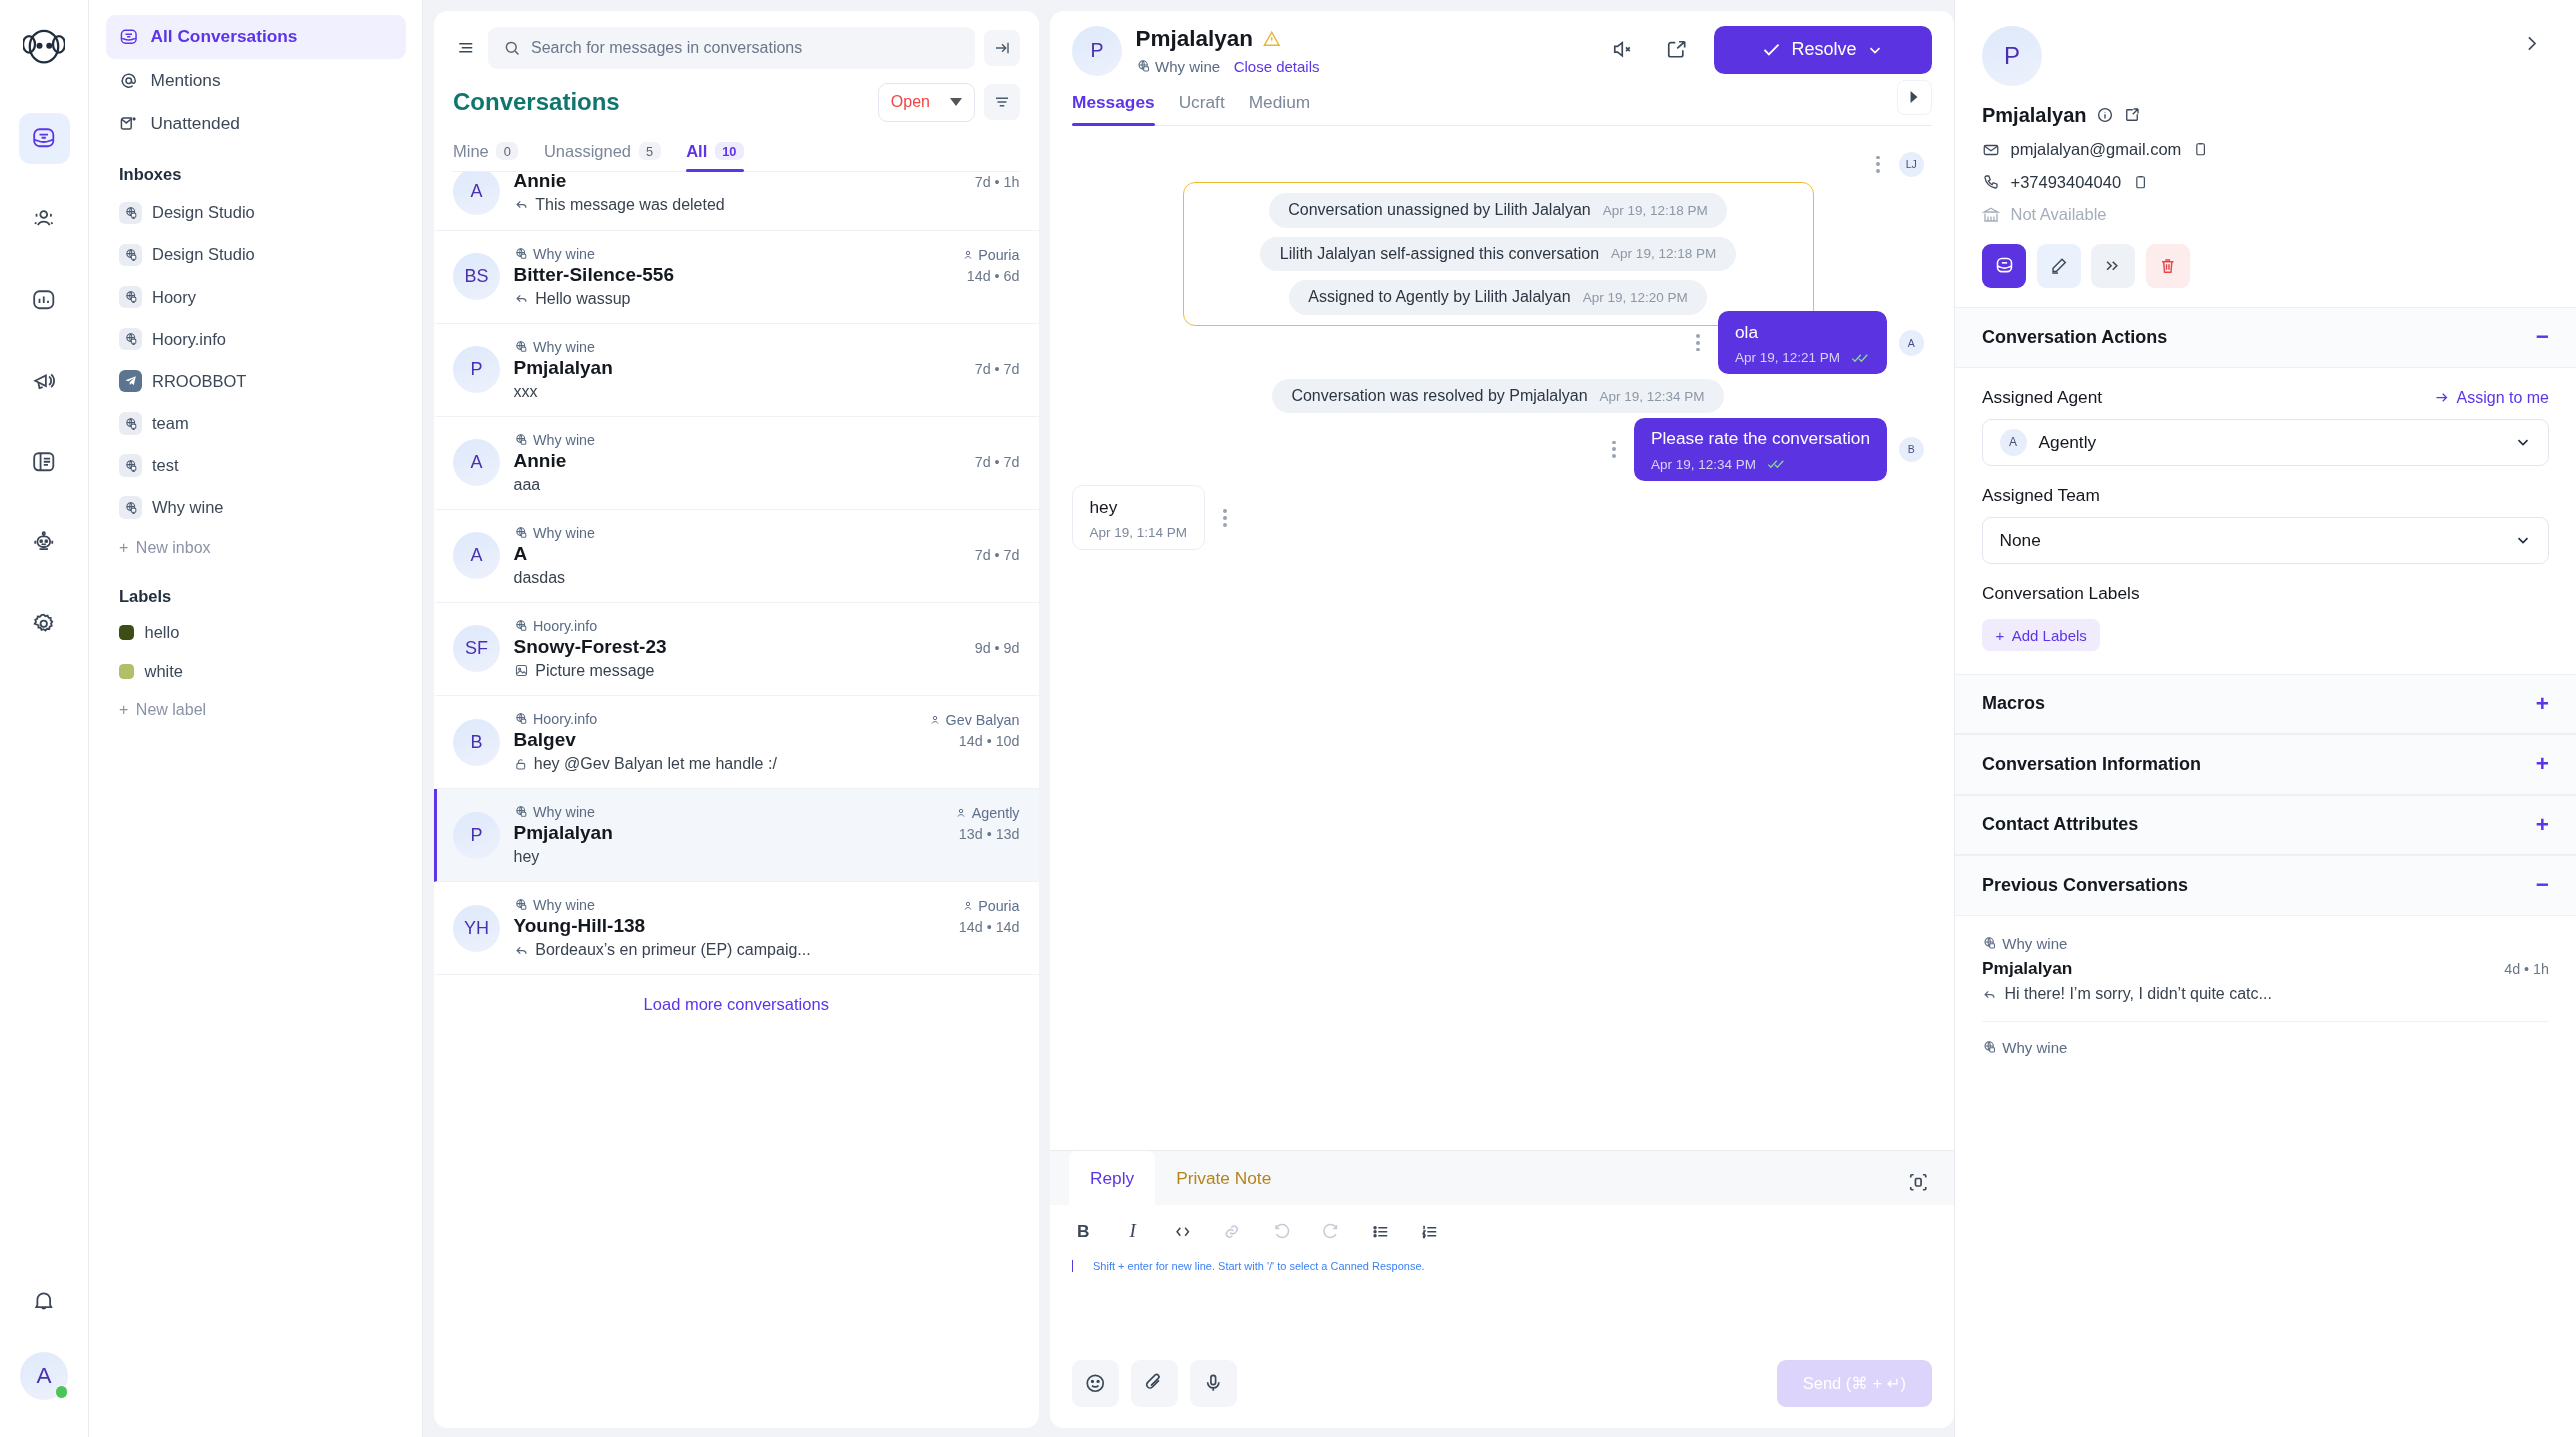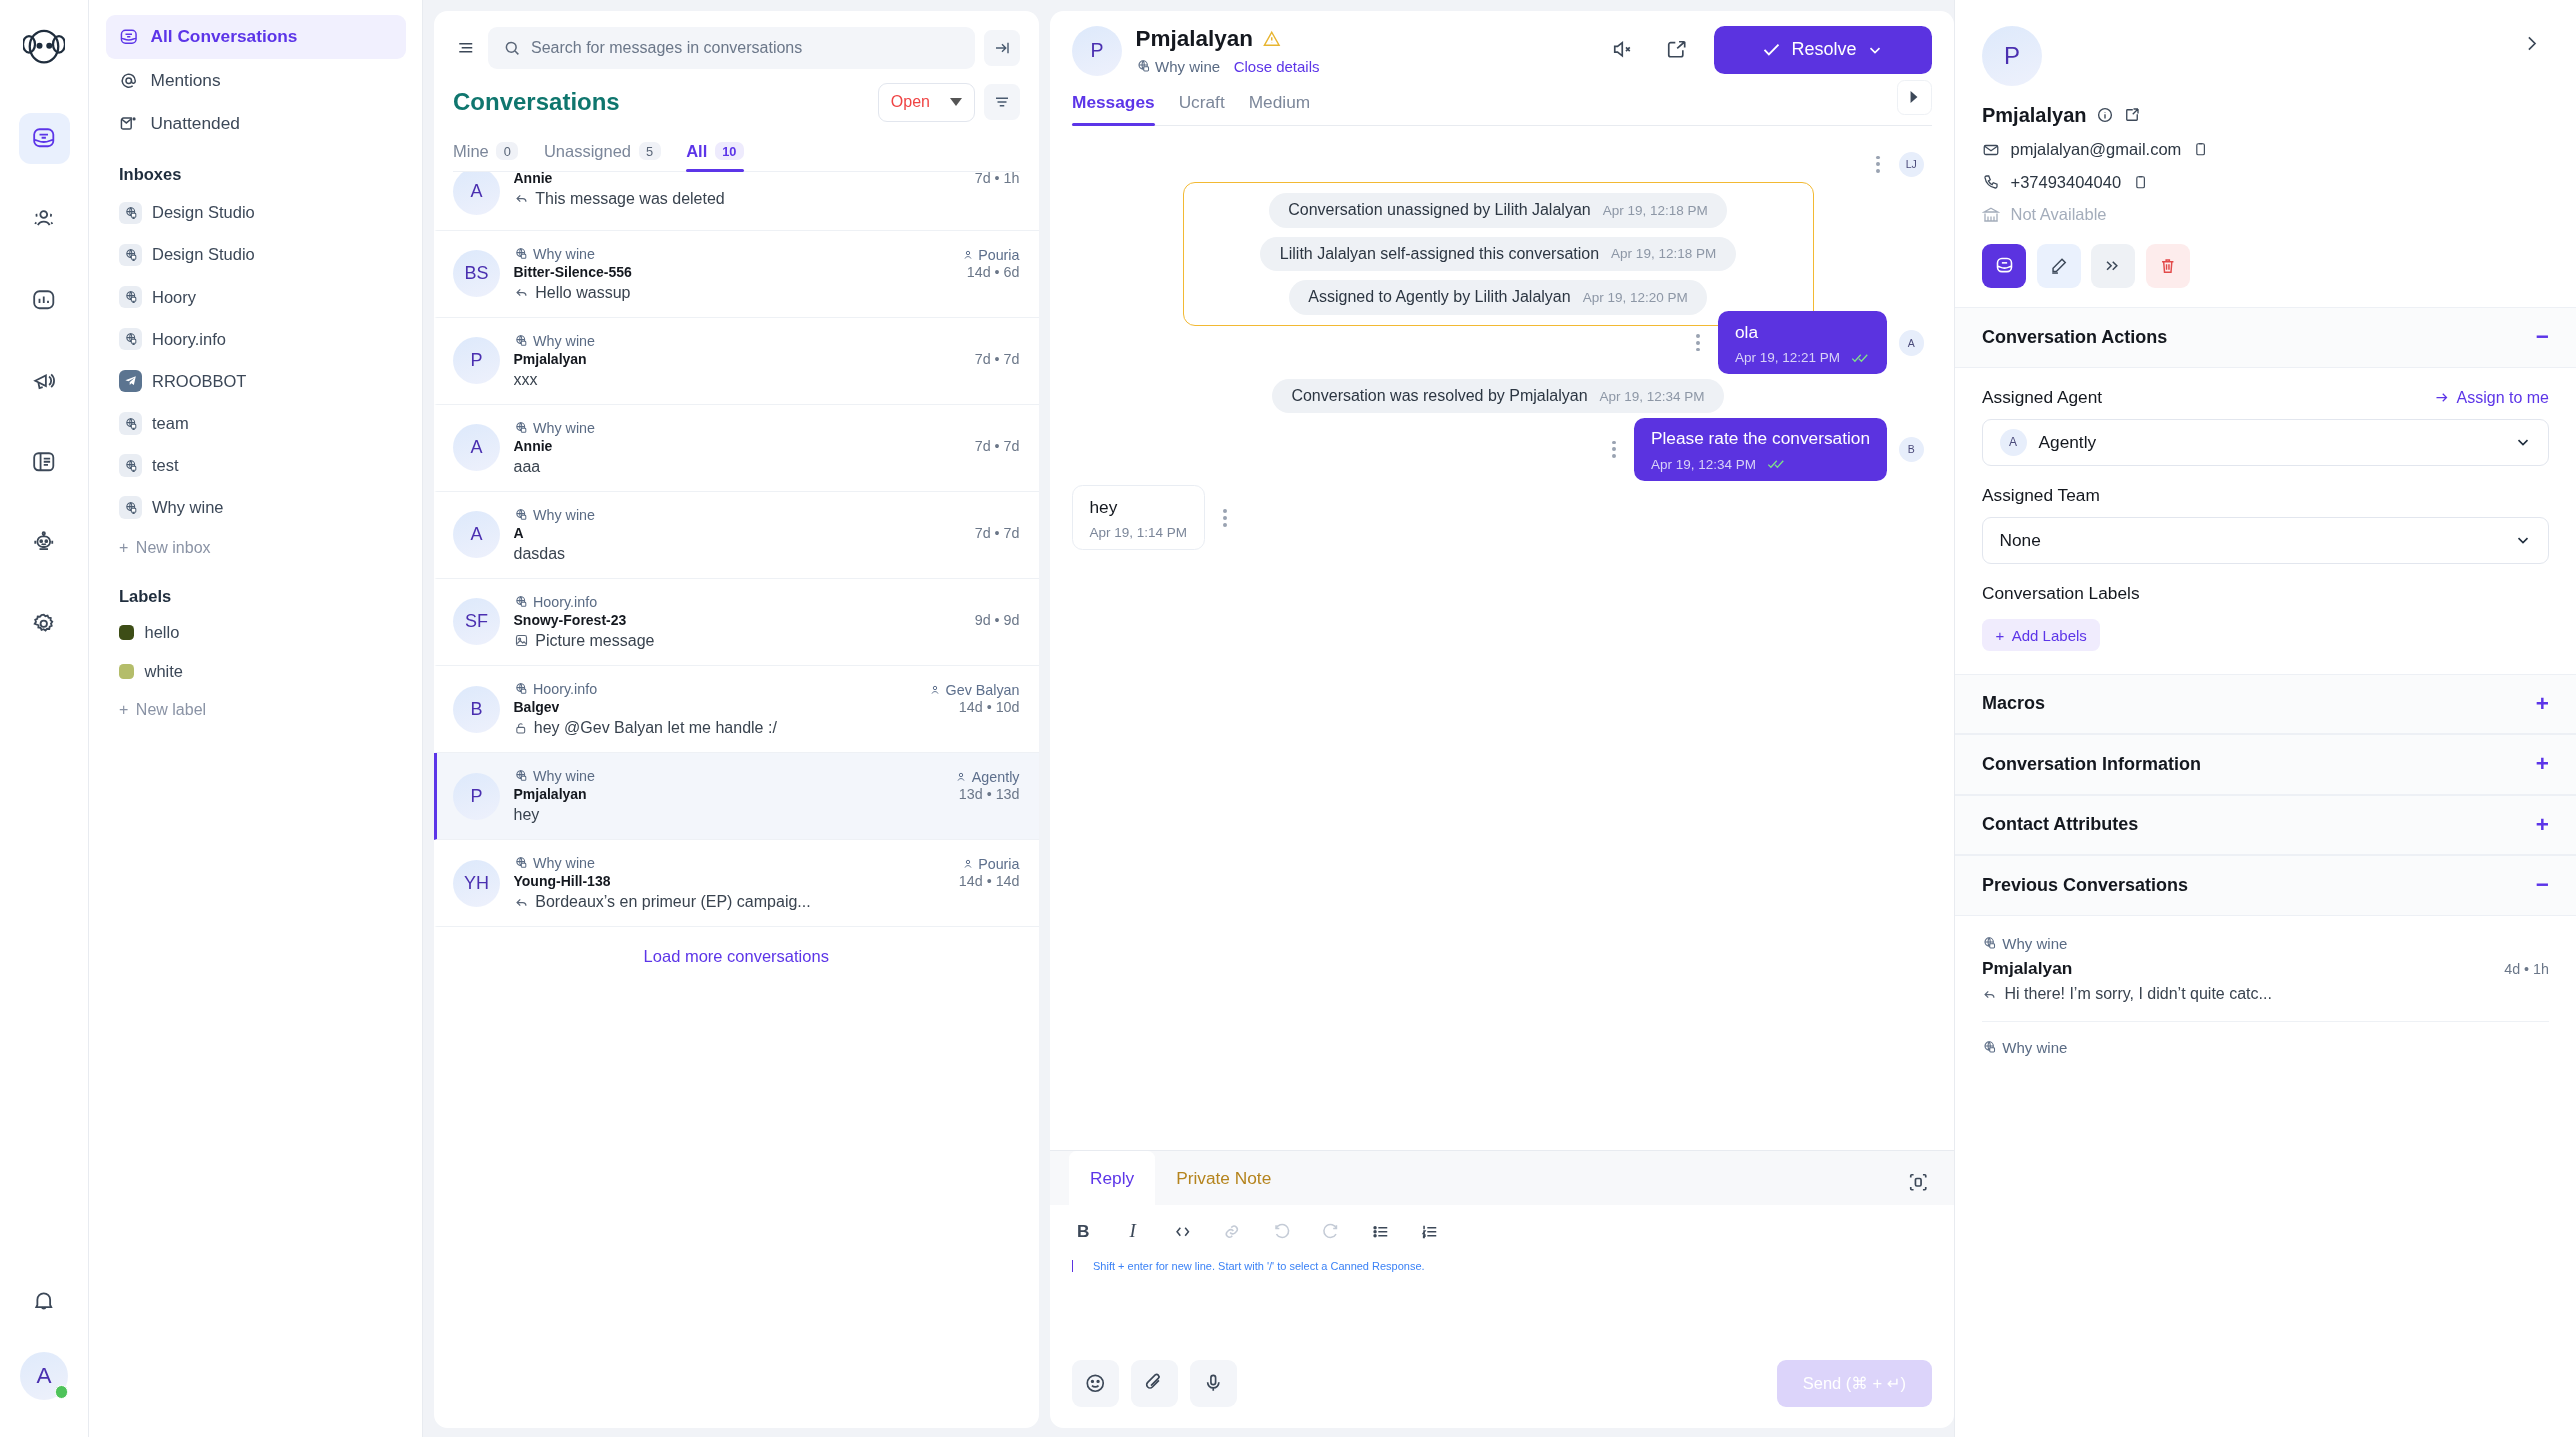--- a/index.html
+++ b/index.html
@@ -115,21 +115,21 @@
   .conv-row.selected { background:#f3f6fb; border-left:3.8px solid #5c35e8;}
   .cavatar {
     width:47px;height:47px;border-radius:50%;flex:0 0 47px;
     background:linear-gradient(160deg,#dde9fb,#eef1fc);
     display:flex;align-items:center;justify-content:center;
     color:#4a2fb0;font-size:18px;align-self:center;
   }
   .cbody{flex:1;min-width:0;}
   .cinbox{display:flex;align-items:center;gap:6px;font-size:14.3px;color:#5a6b84;margin-bottom:2.3px;}
   .cmid{display:flex;align-items:baseline;justify-content:space-between;gap:7.5px;}
-  .cname{font-size:14px;font-weight:700;color:#14181f;white-space:nowrap;overflow:hidden;text-overflow:ellipsis;}
+  .cname{font-size:19px;font-weight:700;color:#14181f;white-space:nowrap;overflow:hidden;text-overflow:ellipsis;}
   .ctime{font-size:14.3px;color:#6b7789;white-space:nowrap;}
   .cprev{display:flex;align-items:center;gap:6.8px;font-size:16px;color:#39434f;margin-top:3.8px;white-space:nowrap;overflow:hidden;text-overflow:ellipsis;}
   .cassignee{font-size:14.3px;color:#5d6f8c;display:flex;align-items:center;gap:4.5px;white-space:nowrap;}
   .crow-top{display:flex;align-items:center;justify-content:space-between;}
   .loadmore{ text-align:center; color:#5c35e8; font-size:16.5px; padding: 19.5px 0 22.5px; cursor:pointer;}
 
   
   .chatcol { flex:1; min-width:0; padding: 10.5px 0 10.5px 10.5px; display:flex;}
   .chatpanel { background:#fff; border-radius:13.5px; width:100%; display:flex; flex-direction:column; overflow:hidden;}
   .chat-head { padding: 15px 22.5px 0 22.5px;}

